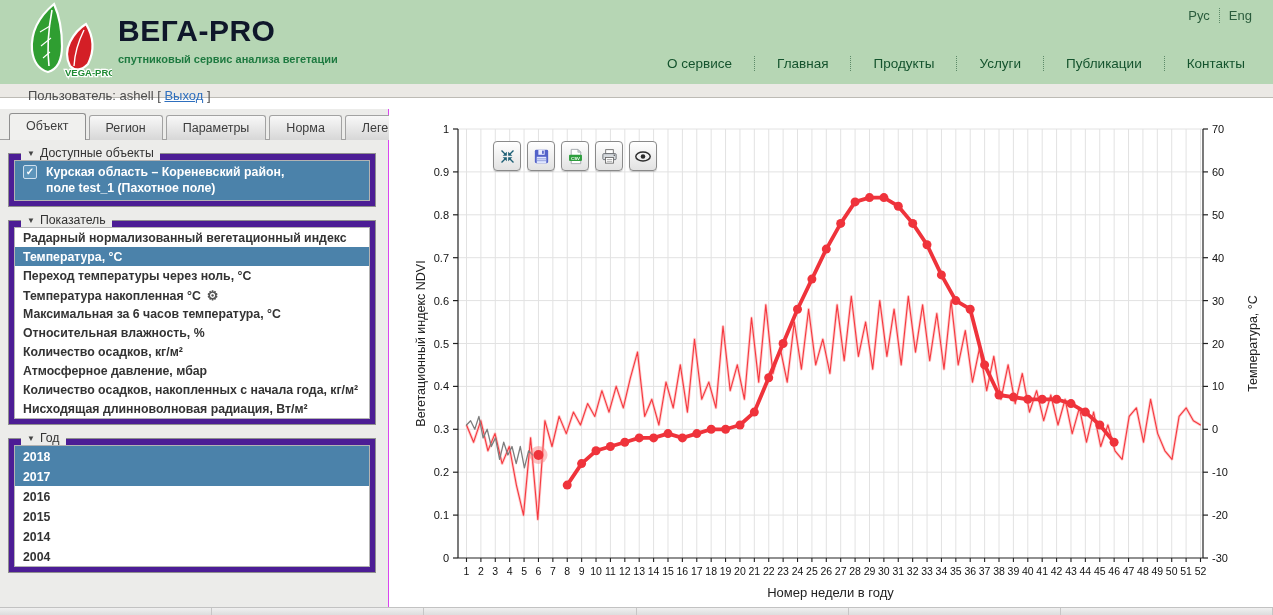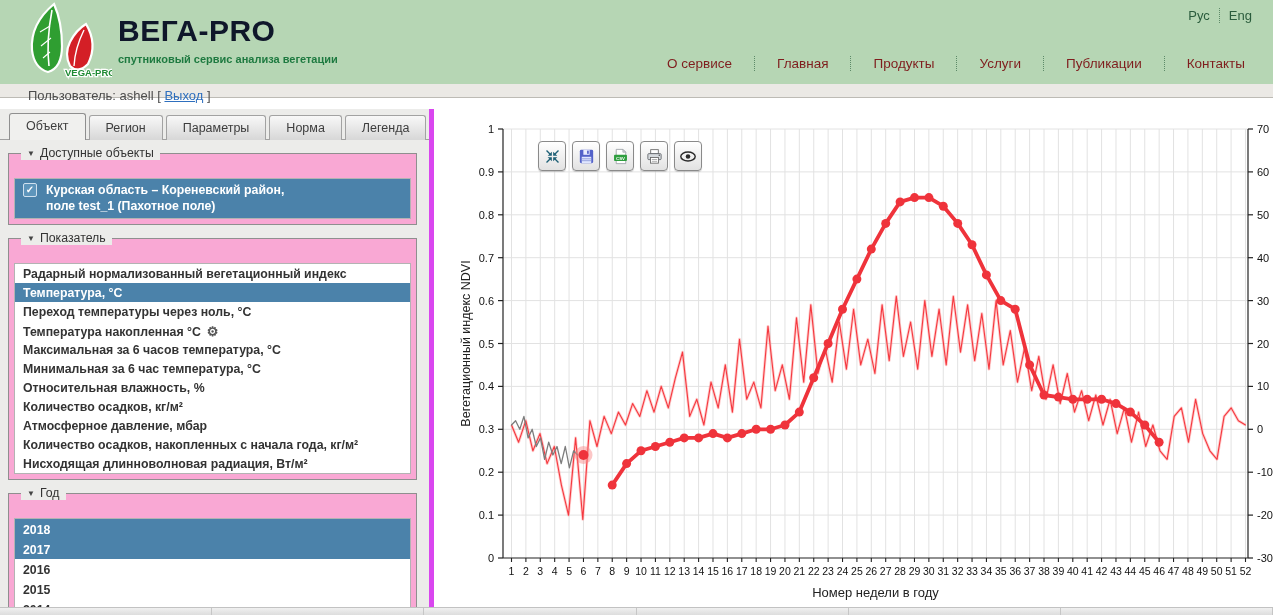--- a/index.html
+++ b/index.html
@@ -9,40 +9,40 @@
   
   .header { position:absolute; top:0; left:0; right:0; height:84px; background:#b6d6b4; }
   .logo { position:absolute; left:12px; top:2px; width:100px; height:80px; }
   .brand { position:absolute; left:118px; top:14px; }
   .brand-title { font-size:30px; font-weight:bold; color:#0f172a; letter-spacing:.5px; }
   .brand-sub { margin-top:5px; font-size:11px; font-weight:bold; color:#1e7a40; }
   .lang { position:absolute; top:8px; right:12px; display:flex; font-size:13px; color:#2a5c3c; }
   .lang span { padding:0 9px; cursor:pointer; }
   .lang span + span { border-left:1px dotted #5d8a68; }
   .nav { position:absolute; bottom:13px; right:6px; display:flex; }
-  .nav a { font-size:13.5px; color:#7f1d1d; padding:0 22px; cursor:pointer; text-decoration:none; white-space:nowrap; }
+  .nav a { font-size:13.5px; color:#14532d; padding:0 22px; cursor:pointer; text-decoration:none; white-space:nowrap; }
   .nav a + a { border-left:1px dotted #5d8a68; }
 
   
   .userbar { position:absolute; top:84px; left:0; right:0; height:14px; background:#ebe9e5;
              border-bottom:1px solid #bdbbb5; font-size:13px; color:#4c4c4c; padding:4px 0 0 28px; }
   .userbar a { color:#2e6fbe; text-decoration:underline; cursor:pointer; }
 
   
   .main { position:absolute; top:109px; bottom:8px; left:0; right:0; display:flex; }
 
   
-  .sidebar { width:434px; background:#ececea; border-right:5px solid #d946ef; position:relative; }
+  .sidebar { width:389px; background:#ececea; border-right:1px solid #d946ef; position:relative; }
   .tabbar { display:flex; align-items:flex-end; padding:4px 0 0 9px; border-bottom:1px solid #a0a0a0; height:31px; }
   .tab { font-size:12.5px; color:#3d3d3d; padding:5px 16px 5px; background:linear-gradient(#f8f8f8,#d7d7d7);
          border:1px solid #a2a2a2; border-bottom:none; margin-right:3px; border-radius:3px 3px 0 0;
          cursor:pointer; position:relative; top:1px; }
   .tab.active { background:#f0f0ee; padding-bottom:7px; z-index:2; border-color:#8f8f8f; }
 
-  .box { border:1px solid #8f8f8f; margin:13px 12px 0 8px; padding:24px 5px 5px; position:relative; background:#f9a8d4; }
+  .box { border:1px solid #8f8f8f; margin:13px 12px 0 8px; padding:6px 5px 5px; position:relative; background:#4c1d95; }
   .box-legend { position:absolute; top:-8px; left:12px; background:#ececea; padding:0 6px; font-size:12.3px; color:#333; white-space:nowrap; }
   .box-legend .arrow { font-size:8px; color:#444; margin-right:5px; vertical-align:1px; }
   .list { background:#fff; border:1px solid #b3b3b3; }
 
   .obj-item { background:#4b82aa; color:#fff; font-weight:bold; font-size:12.3px; line-height:16px;
               padding:3px 6px 4px 8px; display:flex; gap:9px; cursor:pointer; }
   .obj-check { width:14px; height:14px; margin-top:1px; flex:none; background:#5e95bb; border:1px solid #cfe0ee;
                border-radius:2px; color:#fff; font-size:10px; line-height:12px; text-align:center; }
 
   .row { font-size:12.3px; color:#333; padding:3px 8px 2px; height:19px; cursor:pointer; white-space:nowrap; overflow:hidden;font-weight:bold; }
@@ -126,21 +126,20 @@
     </div>
 
     <div class="box">
       <div class="box-legend"><span class="arrow">▼</span><span>Показатель</span></div>
       <div class="list" id="indicator-list">
           <div class="row"><span>Радарный нормализованный вегетационный индекс</span></div>
           <div class="row selected"><span>Температура, °C</span></div>
           <div class="row"><span>Переход температуры через ноль, °C</span></div>
           <div class="row"><span>Температура накопленная °C</span><span class="gear">⚙</span></div>
           <div class="row"><span>Максимальная за 6 часов температура, °C</span></div>
-          <div class="row"><span>Минимальная за 6 час температура, °C</span></div>
           <div class="row"><span>Относительная влажность, %</span></div>
           <div class="row"><span>Количество осадков, кг/м²</span></div>
           <div class="row"><span>Атмосферное давление, мбар</span></div>
           <div class="row"><span>Количество осадков, накопленных с начала года, кг/м²</span></div>
           <div class="row"><span>Нисходящая длинноволновая радиация, Вт/м²</span></div>
         </div>
     </div>
 
     <div class="box">
       <div class="box-legend"><span class="arrow">▼</span><span>Год</span></div>

